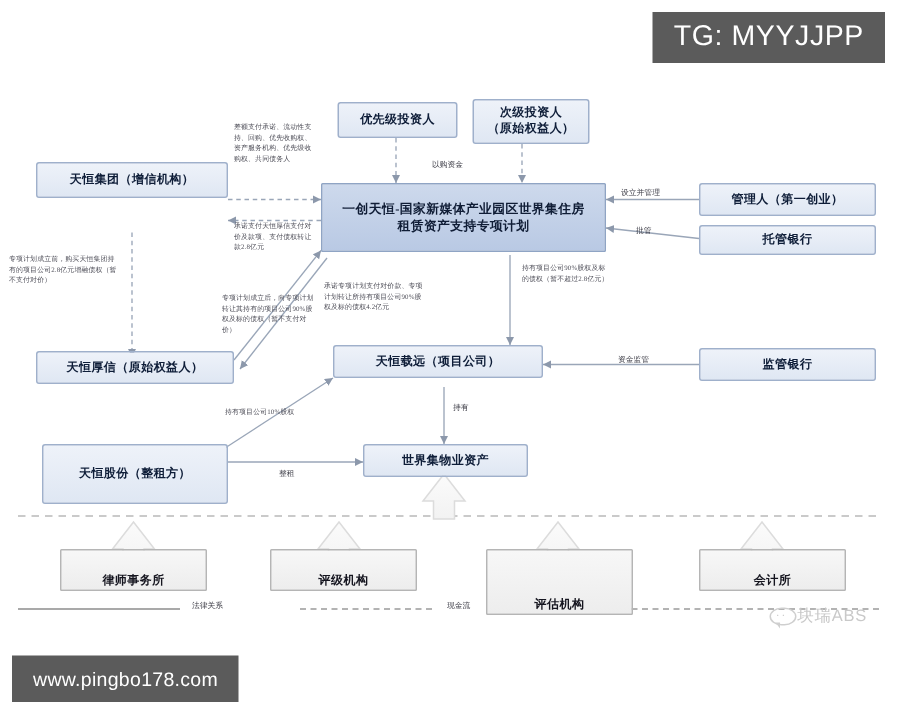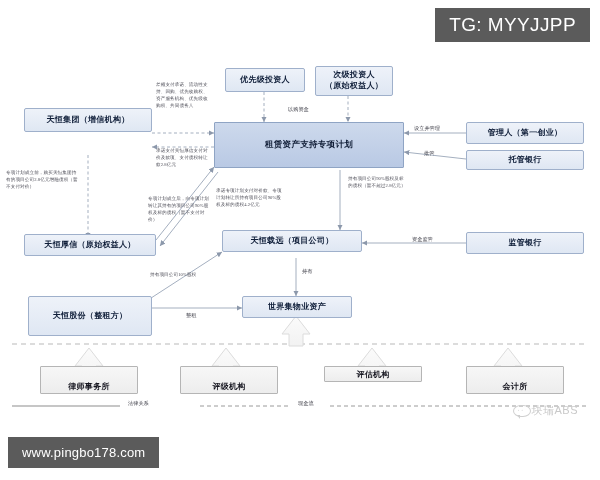--- a/index.html
+++ b/index.html
@@ -196,20 +196,21 @@
 <div class="node party" style="left:225px; top:68px; width:80px; height:24px;">
   <span>优先级投资人</span>
 </div>
 
 <div class="node party" style="left:315px; top:66px; width:78px; height:30px; flex-direction:column;">
   <span>次级投资人</span>
   <span>（原始权益人）</span>
 </div>
 
 <div class="node spv" style="left:214px; top:122px; width:190px; height:46px; flex-direction:column;">
+  <span>一创天恒-国家新媒体产业园区世界集住房</span>
   <span>租赁资产支持专项计划</span>
 </div>
 
 <div class="node party" style="left:24px; top:108px; width:128px; height:24px;">
   <span>天恒集团（增信机构）</span>
 </div>
 
 <div class="node party" style="left:24px; top:234px; width:132px; height:22px;">
   <span>天恒厚信（原始权益人）</span>
 </div>
@@ -239,21 +240,21 @@
 </div>
 
 <div class="node svc" style="left:40px; top:366px; width:98px; height:28px;">
   <span>律师事务所</span>
 </div>
 
 <div class="node svc" style="left:180px; top:366px; width:98px; height:28px;">
   <span>评级机构</span>
 </div>
 
-<div class="node svc" style="left:324px; top:366px; width:98px; height:16px;">
+<div class="node svc" style="left:324px; top:366px; width:98px; height:44px;">
   <span>评估机构</span>
 </div>
 
 <div class="node svc" style="left:466px; top:366px; width:98px; height:28px;">
   <span>会计所</span>
 </div>
 
 <div class="flowlabel" style="left:288px; top:106px;">以购资金</div>
 
 <div class="flowlabel" style="left:414px; top:125px;">设立并管理</div>

